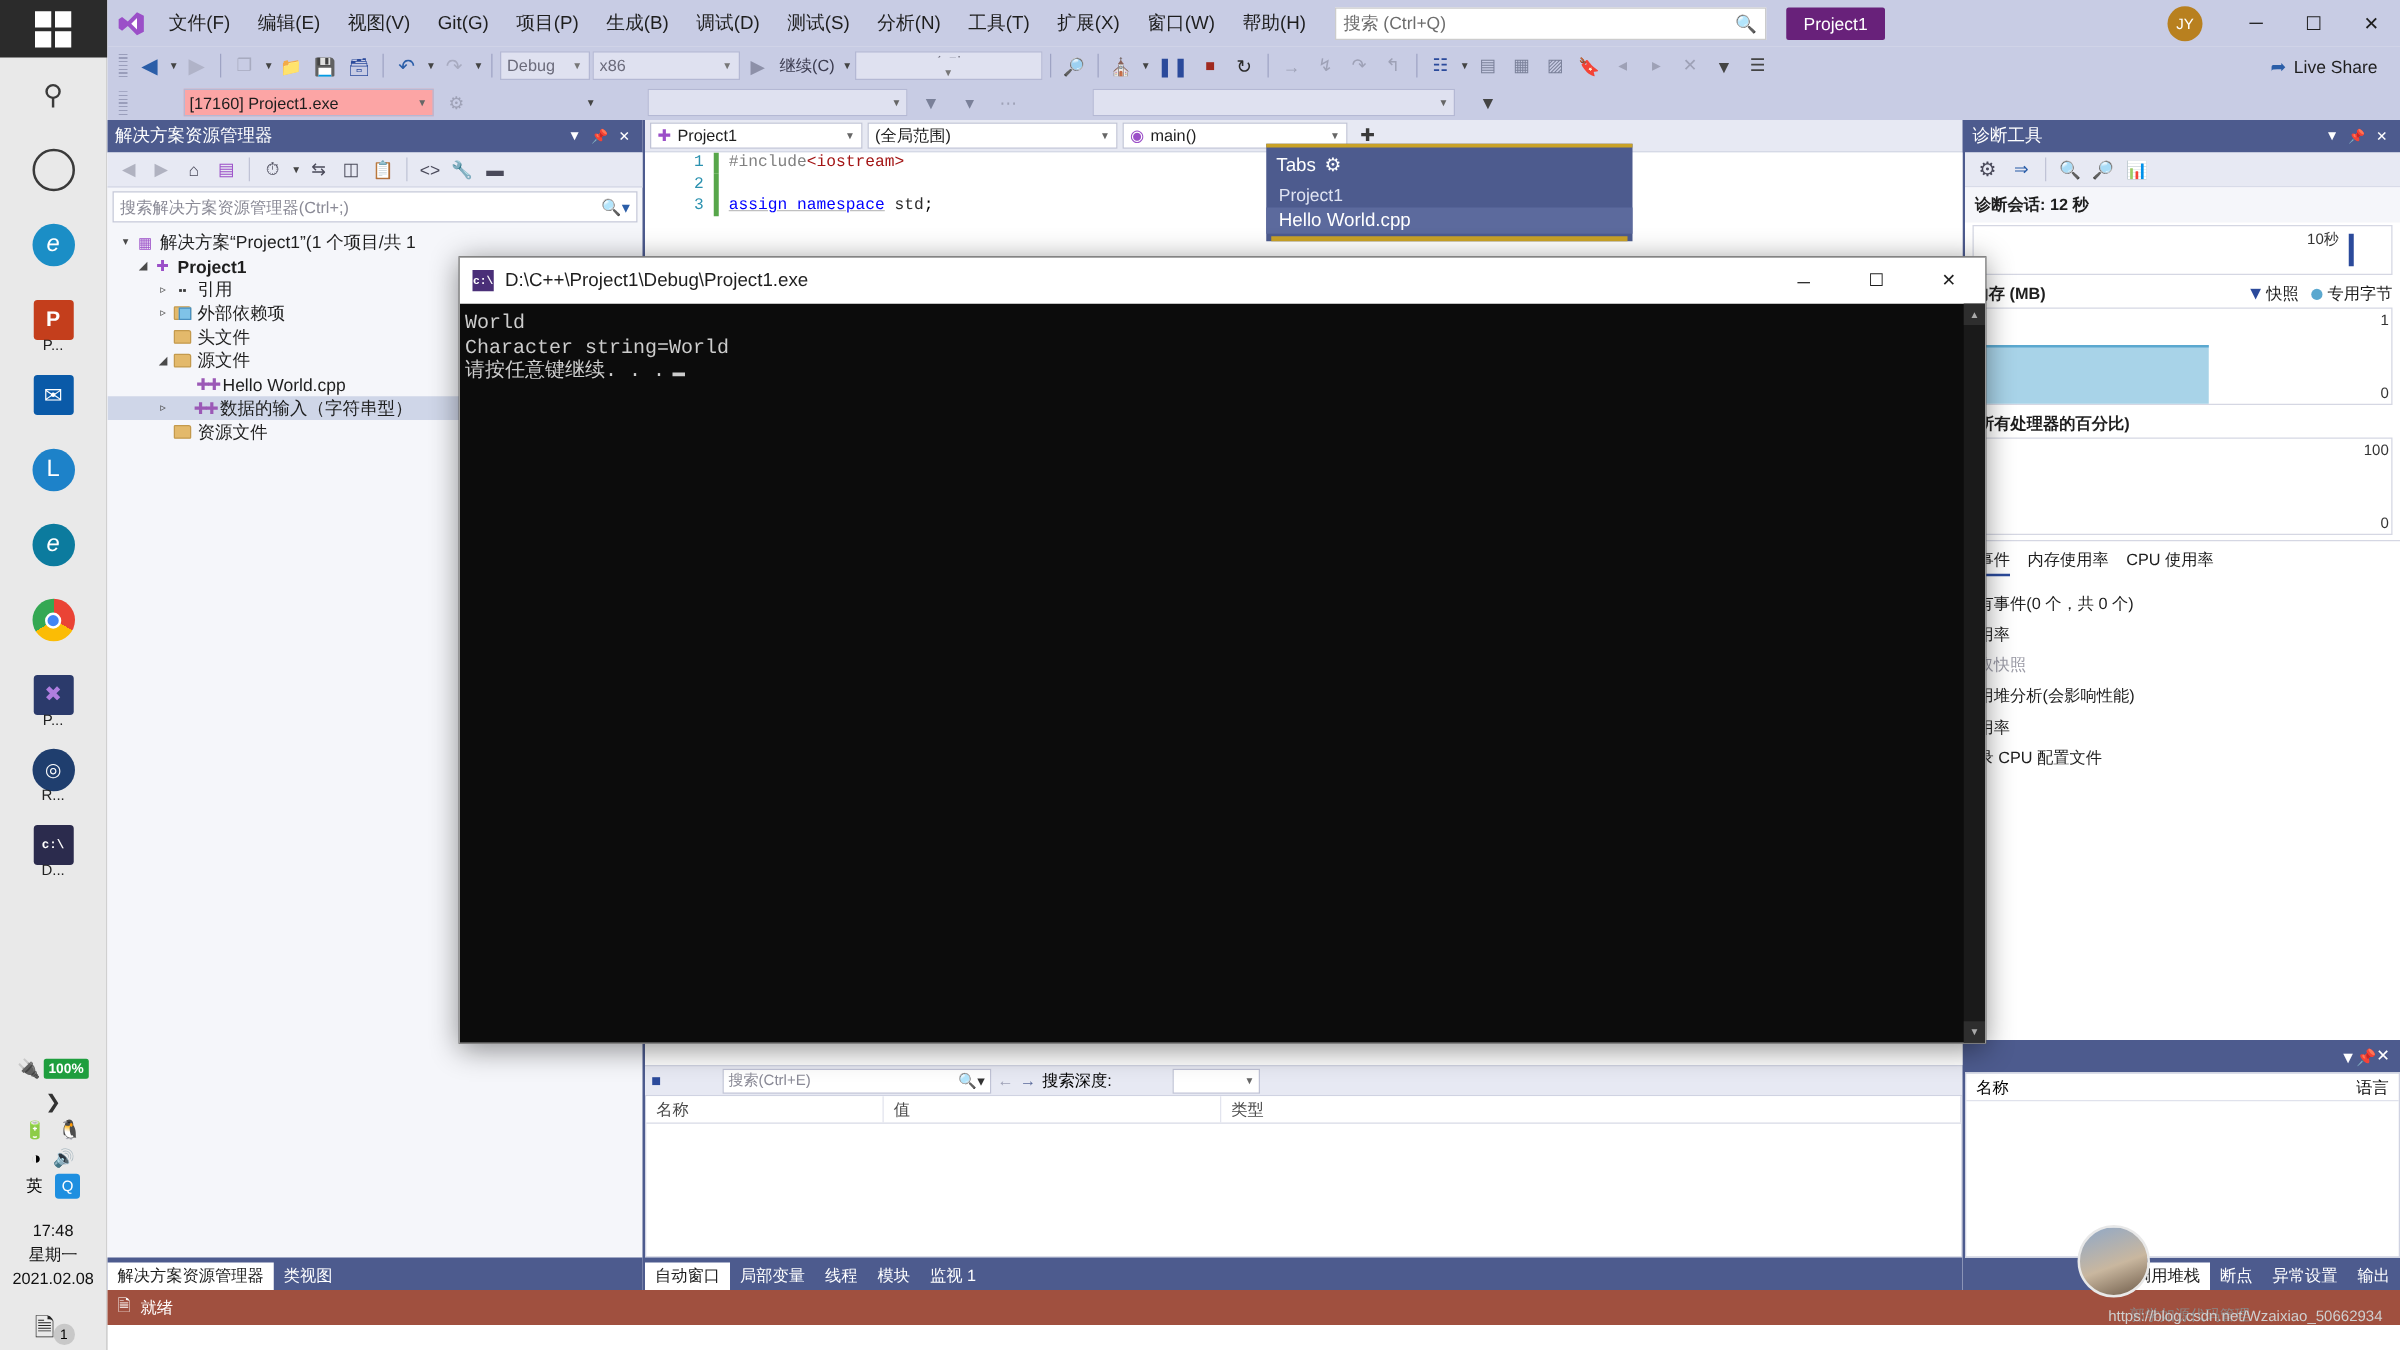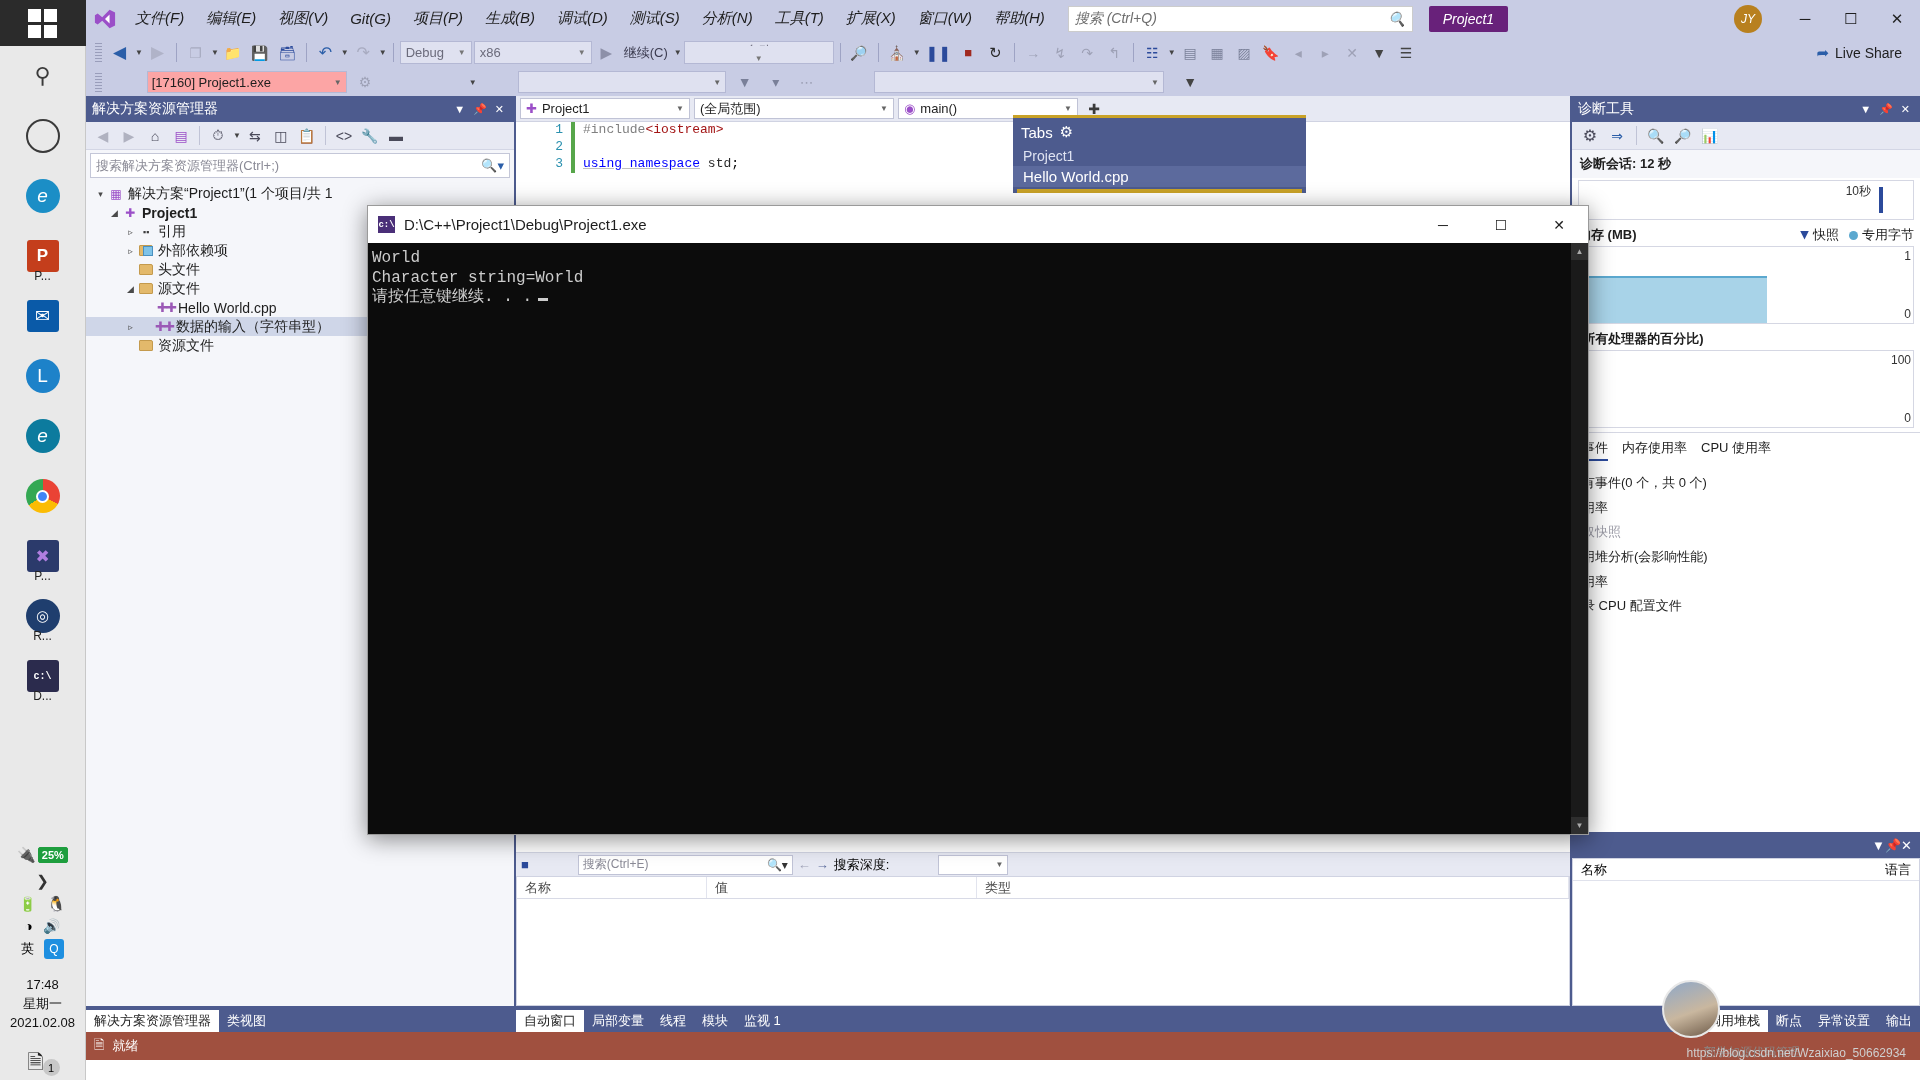--- a/index.html
+++ b/index.html
@@ -57,21 +57,21 @@
 
   
   .vs {
     position: absolute; left: 86px; top: 0; width: 1834px; height: 1060px;
     background: #f5f5f5; display: flex; flex-direction: column;
   }
 
   
   .vs-titlebar {
     height: 37px; background: #c8cce4; display: flex; align-items: center;
-    position: relative; flex: none; font-style: italic;
+    position: relative; flex: none;
   }
   .vs-logo { width: 38px; display: flex; align-items: center; justify-content: center; }
   .vs-menu { display: flex; align-items: center; height: 100%; }
   .vs-menu-item {
     padding: 0 11px; height: 100%; display: flex; align-items: center;
     font-size: 15px; color: #1e1e1e; white-space: nowrap;
   }
   .vs-search {
     margin-left: 12px; width: 345px; height: 26px; background: #fff;
     border: 1px solid #ccc; display: flex; align-items: center;
@@ -372,21 +372,21 @@
     <div class="tb-icon">
       <div class="tb-sq" style="background:#2b2b4d;border-radius:3px;font-size:10px;font-family:'Liberation Mono',monospace;">c:\</div>
       <div class="tb-label">D...</div>
     </div>
 
     <div class="tb-spacer"></div>
 
     <div class="tb-tray">
       <div class="tb-battery">
         <span style="color:#7a7a7a;font-size:15px;">🔌</span>
-        <span class="tb-batt-box">25%</span>
+        <span class="tb-batt-box">100%</span>
       </div>
       <div class="tb-chevron">❯</div>
       <div class="tb-row">
         <span style="font-size:14px;">🔋</span>
         <span style="font-size:15px;color:#222;">🐧</span>
       </div>
       <div class="tb-row">
         <span style="font-size:14px;">◑</span>
         <span style="font-size:14px;">🔊</span>
       </div>
@@ -654,21 +654,21 @@
             <span><span class="pp">#include</span><span class="inc">&lt;iostream&gt;</span></span>
           </div>
           <div class="code-row">
             <span class="gut">2</span>
             <span class="chg"></span>
             <span></span>
           </div>
           <div class="code-row">
             <span class="gut">3</span>
             <span class="chg"></span>
-            <span><span class="kw und">using namespace</span> <span class="id">std</span>;</span>
+            <span><span class="kw und">assign namespace</span> <span class="id">std</span>;</span>
           </div>
         </div>
 
         <div class="bot-center">
           <div class="bc-tools">
             <span style="color:#2b4a9b;">■</span>
             <div class="bc-search">
               <span>搜索(Ctrl+E)</span>
               <span style="margin-left:auto;color:#333;">🔍▾</span>
             </div>

